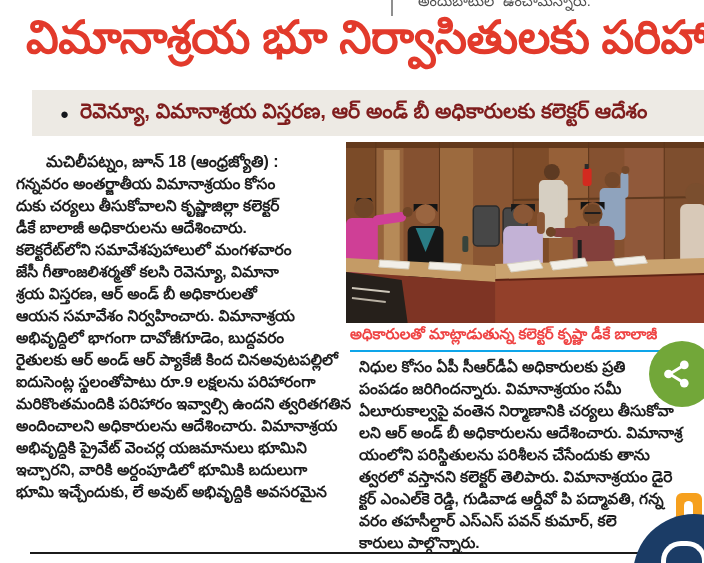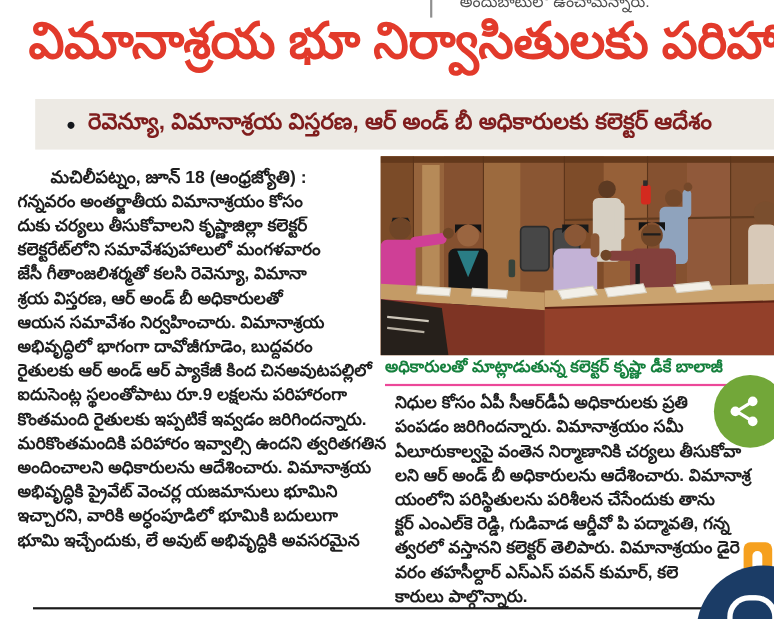--- a/index.html
+++ b/index.html
@@ -35,22 +35,22 @@
   .subhead .subtext{font-size:20.5px;font-weight:bold;color:#7f1d1d;}
   
   .photo{
     position:absolute;left:346px;top:142px;width:358px;height:181px;
     overflow:hidden;background:#8a5633;
   }
   .photo svg{display:block;width:100%;height:100%;}
   
   .caption{
     position:absolute;left:350px;top:325px;width:354px;
-    font-size:15px;font-weight:bold;color:#15803d;
-    padding-bottom:4px;border-bottom:2px solid #ec4899;
+    font-size:15px;font-weight:bold;color:#ef4444;
+    padding-bottom:4px;border-bottom:2px solid #0ea5e9;
     white-space:nowrap;overflow:hidden;
   }
   
   .col{position:absolute;}
   .col-left{left:16px;top:151px;width:360px;}
   .col-right{left:359px;top:356px;width:326px;}
   .line{
     height:22px;line-height:22px;font-size:15.5px;color:#1e1e1e;
     white-space:nowrap;overflow:hidden;font-weight:bold;
   }
@@ -200,43 +200,43 @@
     <line x1="6" y1="156" x2="40" y2="160" stroke="#b9b1a4" stroke-width="2"></line>
   </svg>
 </div>
 
 <div class="caption">అధికారులతో మాట్లాడుతున్న కలెక్టర్ కృష్ణా డీకే బాలాజీ</div>
 
 <div class="col col-left">
   <div class="line dateline">మచిలీపట్నం, జూన్ 18 (ఆంధ్రజ్యోతి) :</div>
   <div class="line">గన్నవరం అంతర్జాతీయ విమానాశ్రయం కోసం</div>
   <div class="line">దుకు చర్యలు తీసుకోవాలని కృష్ణాజిల్లా కలెక్టర్</div>
+  <div class="line">డీకే బాలాజీ అధికారులను ఆదేశించారు.</div>
   <div class="line">కలెక్టరేట్‌లోని సమావేశపుహాలులో మంగళవారం</div>
   <div class="line">జేసీ గీతాంజలిశర్మతో కలసి రెవెన్యూ, విమానా</div>
   <div class="line">శ్రయ విస్తరణ, ఆర్ అండ్ బీ అధికారులతో</div>
   <div class="line">ఆయన సమావేశం నిర్వహించారు. విమానాశ్రయ</div>
   <div class="line">అభివృద్ధిలో భాగంగా దావోజీగూడెం, బుద్దవరం</div>
   <div class="line">రైతులకు ఆర్ అండ్ ఆర్ ప్యాకేజీ కింద చినఅవుటపల్లిలో</div>
   <div class="line">ఐదుసెంట్ల స్థలంతోపాటు రూ.9 లక్షలను పరిహారంగా</div>
-  <div class="line">కొంతమంది రైతులకు ఇప్పటికే ఇవ్వడం జరిగిందన్నారు.</div>
   <div class="line">మరికొంతమందికి పరిహారం ఇవ్వాల్సి ఉందని త్వరితగతిన</div>
   <div class="line">అందించాలని అధికారులను ఆదేశించారు. విమానాశ్రయ</div>
   <div class="line">అభివృద్ధికి ప్రైవేట్ వెంచర్ల యజమానులు భూమిని</div>
   <div class="line">ఇచ్చారని, వారికి అర్ధంపూడిలో భూమికి బదులుగా</div>
   <div class="line">భూమి ఇచ్చేందుకు, లే అవుట్ అభివృద్ధికి అవసరమైన</div>
 </div>
 
 <div class="col col-right">
   <div class="line">నిధుల కోసం ఏపీ సీఆర్‌డీఏ అధికారులకు ప్రతి</div>
   <div class="line">పంపడం జరిగిందన్నారు. విమానాశ్రయం సమీ</div>
   <div class="line">ఏలూరుకాల్వపై వంతెన నిర్మాణానికి చర్యలు తీసుకోవా</div>
   <div class="line">లని ఆర్ అండ్ బీ అధికారులను ఆదేశించారు. విమానాశ్ర</div>
   <div class="line">యంలోని పరిస్థితులను పరిశీలన చేసేందుకు తాను</div>
+  <div class="line">త్వరలో వస్తానని కలెక్టర్ తెలిపారు. విమానాశ్రయం డైరె</div>
   <div class="line">క్టర్ ఎంఎల్‌కె రెడ్డి, గుడివాడ ఆర్డీవో పి పద్మావతి, గన్న</div>
-  <div class="line">త్వరలో వస్తానని కలెక్టర్ తెలిపారు. విమానాశ్రయం డైరె</div>
   <div class="line">వరం తహసీల్దార్ ఎస్ఎస్ పవన్ కుమార్, కలె</div>
   <div class="line">కారులు పాల్గొన్నారు.</div>
 </div>
 
 <div class="bottom-rule"></div>
 
 <div class="share-btn">
   <svg viewBox="0 0 28 28">
     <line x1="8" y1="14" x2="20" y2="6.5" stroke="#ffffff" stroke-width="2.4"></line>
     <line x1="8" y1="14" x2="20" y2="21.5" stroke="#ffffff" stroke-width="2.4"></line>

